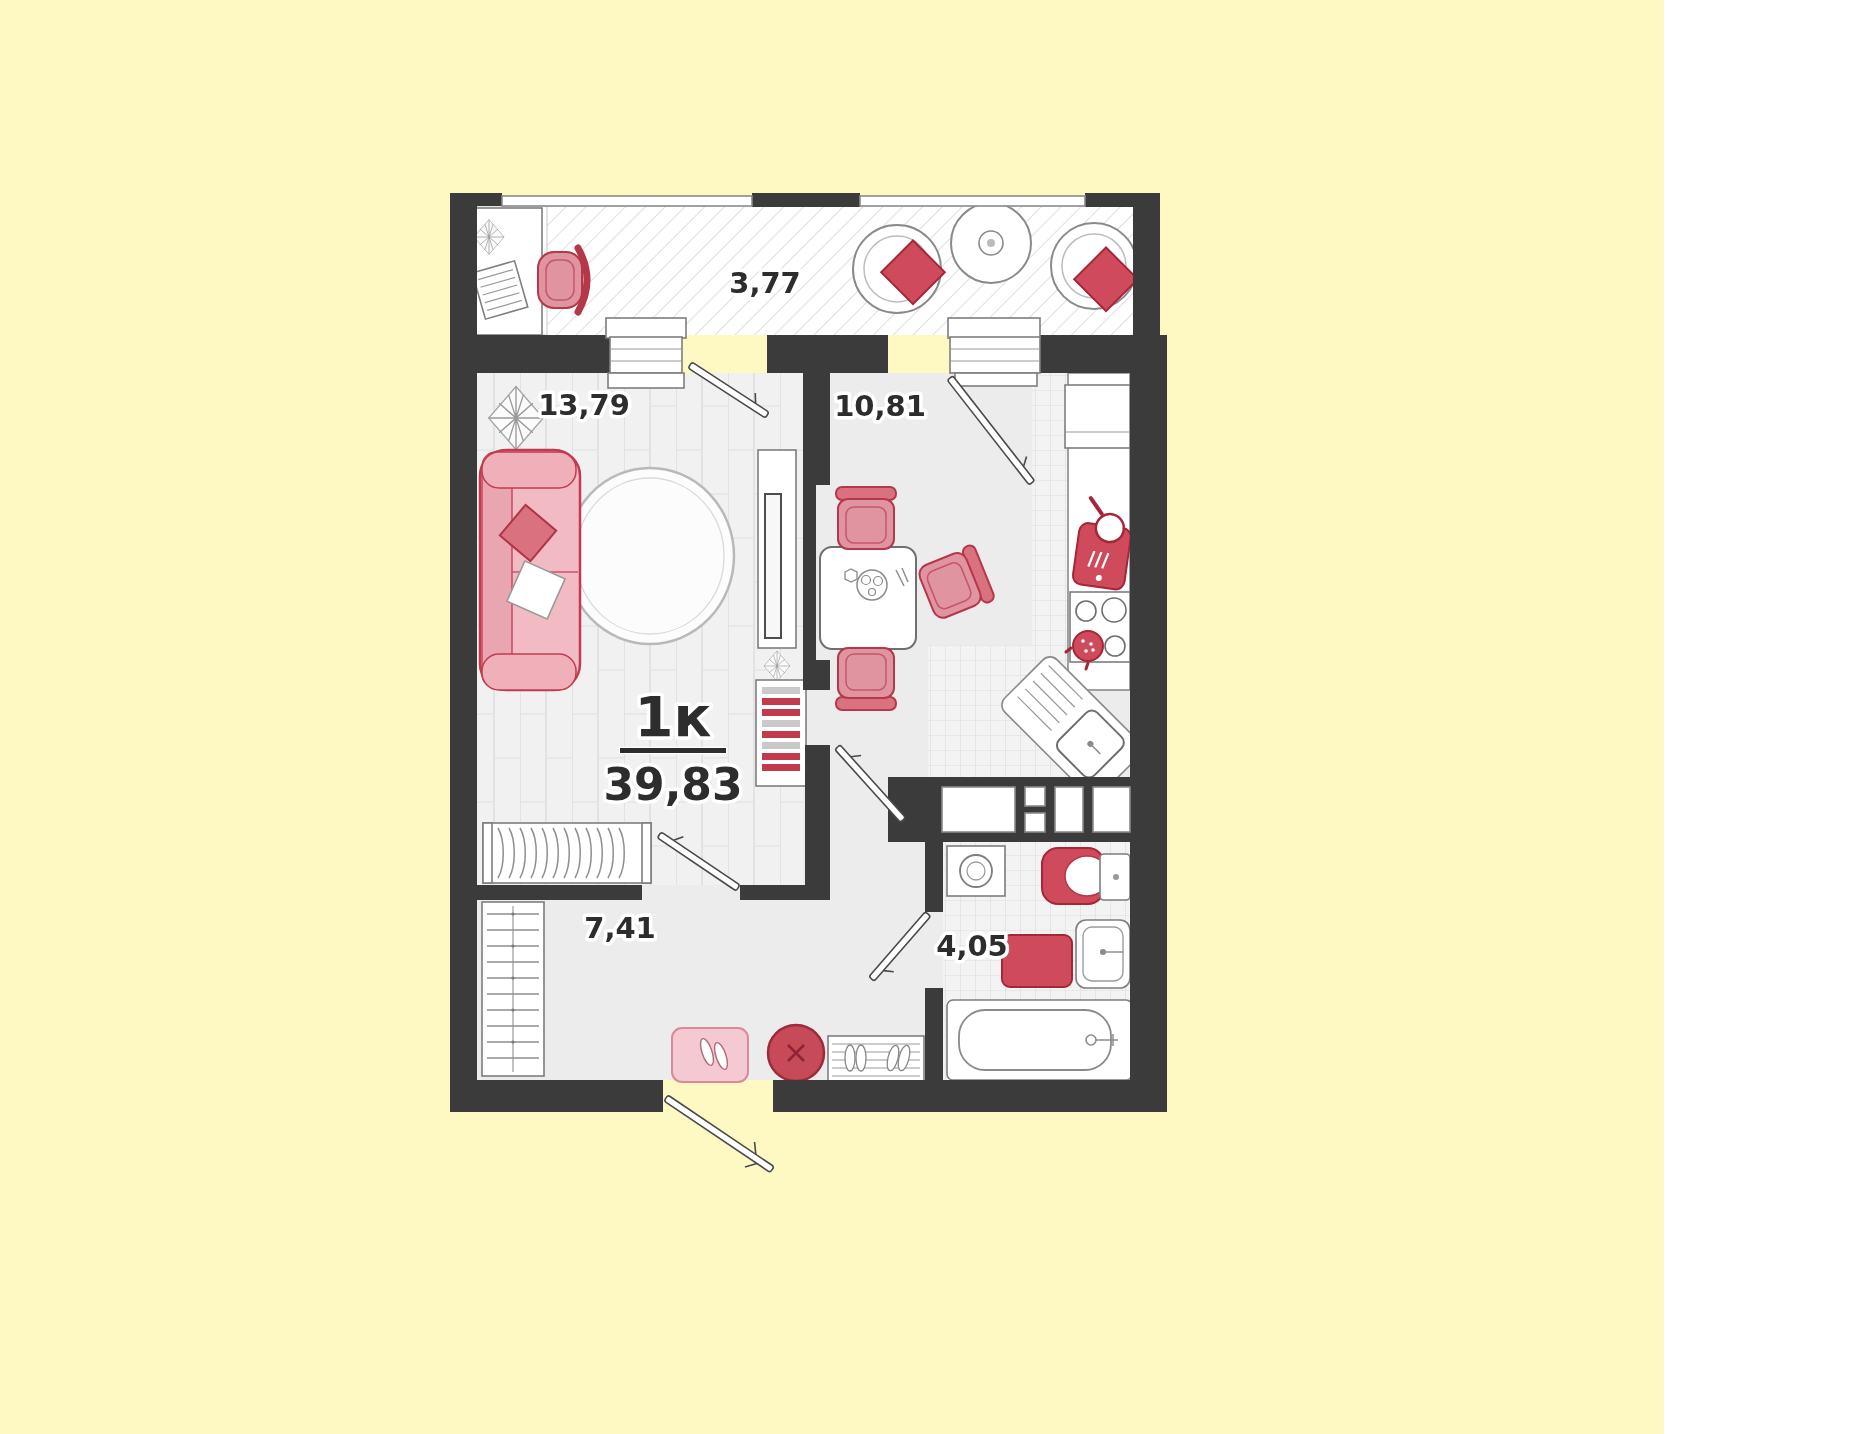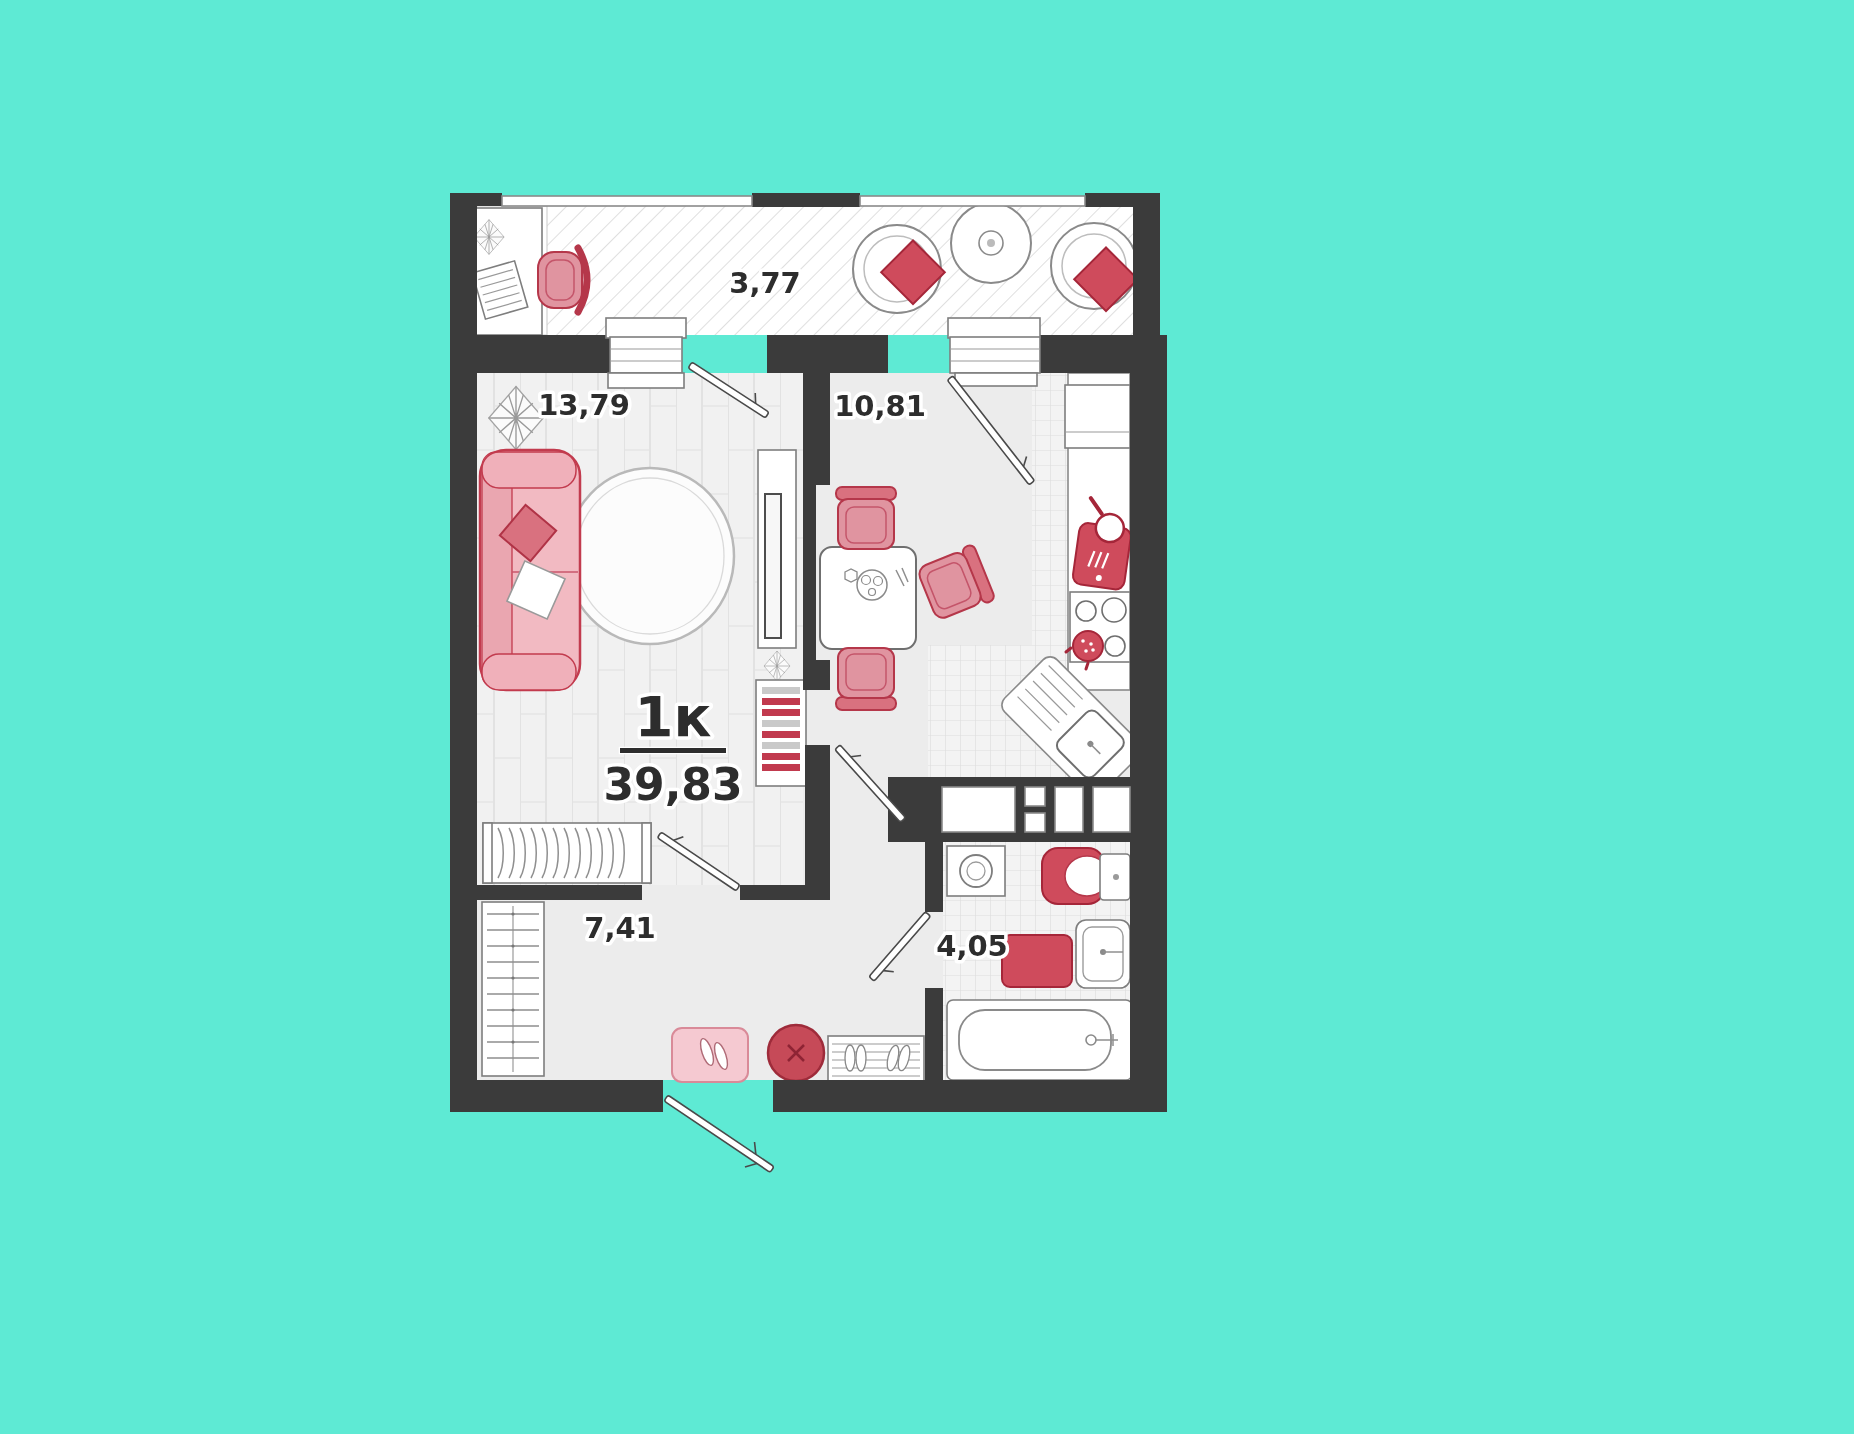--- a/index.html
+++ b/index.html
@@ -1,21 +1,21 @@
 <!DOCTYPE html>
 <html style="--c-wall: #3b3b3b; --c-outline: #8a8a8a; --c-ink: #2d2d2d; --c-floor: #ececec; --c-red: #cf4b5c; --c-redDark: #a52639; --c-chair: #e094a0; --c-pinkSofa: #f2bac2; --c-pinkMat: #f5c9d1;"><head>
 <meta charset="utf-8">
 <style>
   :root{
     --c-wall:#3b3b3b; --c-outline:#8a8a8a; --c-ink:#2d2d2d; --c-floor:#ececec;
     --c-red:#cf4b5c; --c-redDark:#a52639; --c-chair:#e094a0; --c-pinkSofa:#f2bac2;
     --c-pinkMat:#f5c9d1;
   }
   html,body{margin:0;padding:0;background:#fff;}
-  .stage{position:relative;width:1854px;height:1434px;background:#5eead4;overflow:hidden;}
+  .stage{position:relative;width:1664px;height:1434px;background:#fef9c3;overflow:hidden;}
   svg{position:absolute;left:0;top:0;}
   svg text{
     font-family:"DejaVu Sans","Liberation Sans",sans-serif;
     font-weight:bold; fill:var(--c-ink);
     stroke:#ffffff; stroke-width:7px; paint-order:stroke; stroke-linejoin:round;
     text-anchor:middle;
   }
   .lbl{font-size:29px;}
   .big{font-size:56px;}
   .area{font-size:44px;}

